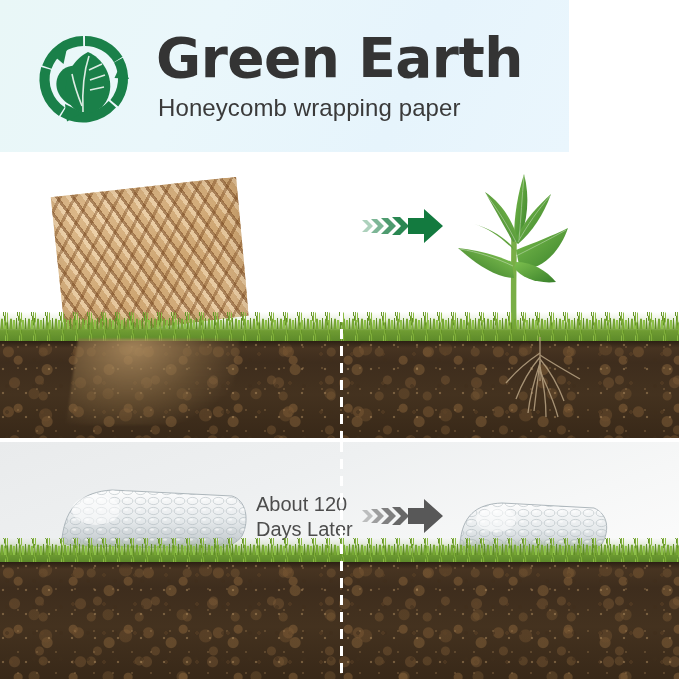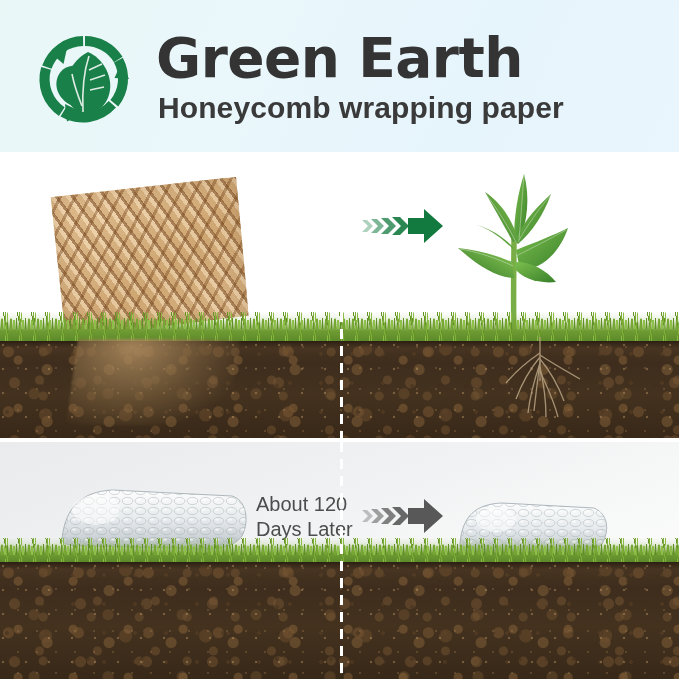--- a/index.html
+++ b/index.html
@@ -5,40 +5,40 @@
   html,body{margin:0;padding:0;}
   body{
     width:679px;height:679px;overflow:hidden;
     font-family:"Liberation Sans","DejaVu Sans",sans-serif;
     background:#ffffff;
   }
   #page{position:relative;width:679px;height:679px;overflow:hidden;}
 
   
   .header{
-    position:absolute;left:0;top:0;width:679px;height:152px;
+    position:absolute;left:0;top:0;width:569px;height:152px;
     background:linear-gradient(115deg,#e9f7f7 0%,#eaf7fb 35%,#e6f4fc 70%,#eaf6fd 100%);
     overflow:hidden;
   }
   .brand-row{
     position:absolute;left:26px;top:20px;width:630px;height:120px;
   }
   .logo{
     position:absolute;left:0;top:6px;width:118px;height:108px;
   }
   .brand-text{position:absolute;left:124px;top:0;width:510px;height:120px;}
   .brand-title{
     position:absolute;left:6px;top:7px;
     font-size:55px;line-height:62px;font-weight:bold;
     letter-spacing:-0.5px;color:#343434;white-space:nowrap;
     font-family:"DejaVu Sans","Liberation Sans",sans-serif;
   }
   .brand-sub{
     position:absolute;left:8px;top:70px;
-    font-size:30px;line-height:36px;font-weight:700;
+    font-size:24px;line-height:36px;font-weight:400;
     color:#3a3a3a;white-space:nowrap;letter-spacing:0.1px;
     font-family:"Liberation Sans","DejaVu Sans",sans-serif;
   }
 
   
   .scene{position:absolute;left:0;width:679px;overflow:hidden;}
   .sky{position:absolute;left:0;top:0;width:100%;}
   .grass{position:absolute;left:0;width:100%;}
   .soil{position:absolute;left:0;width:100%;}
 

